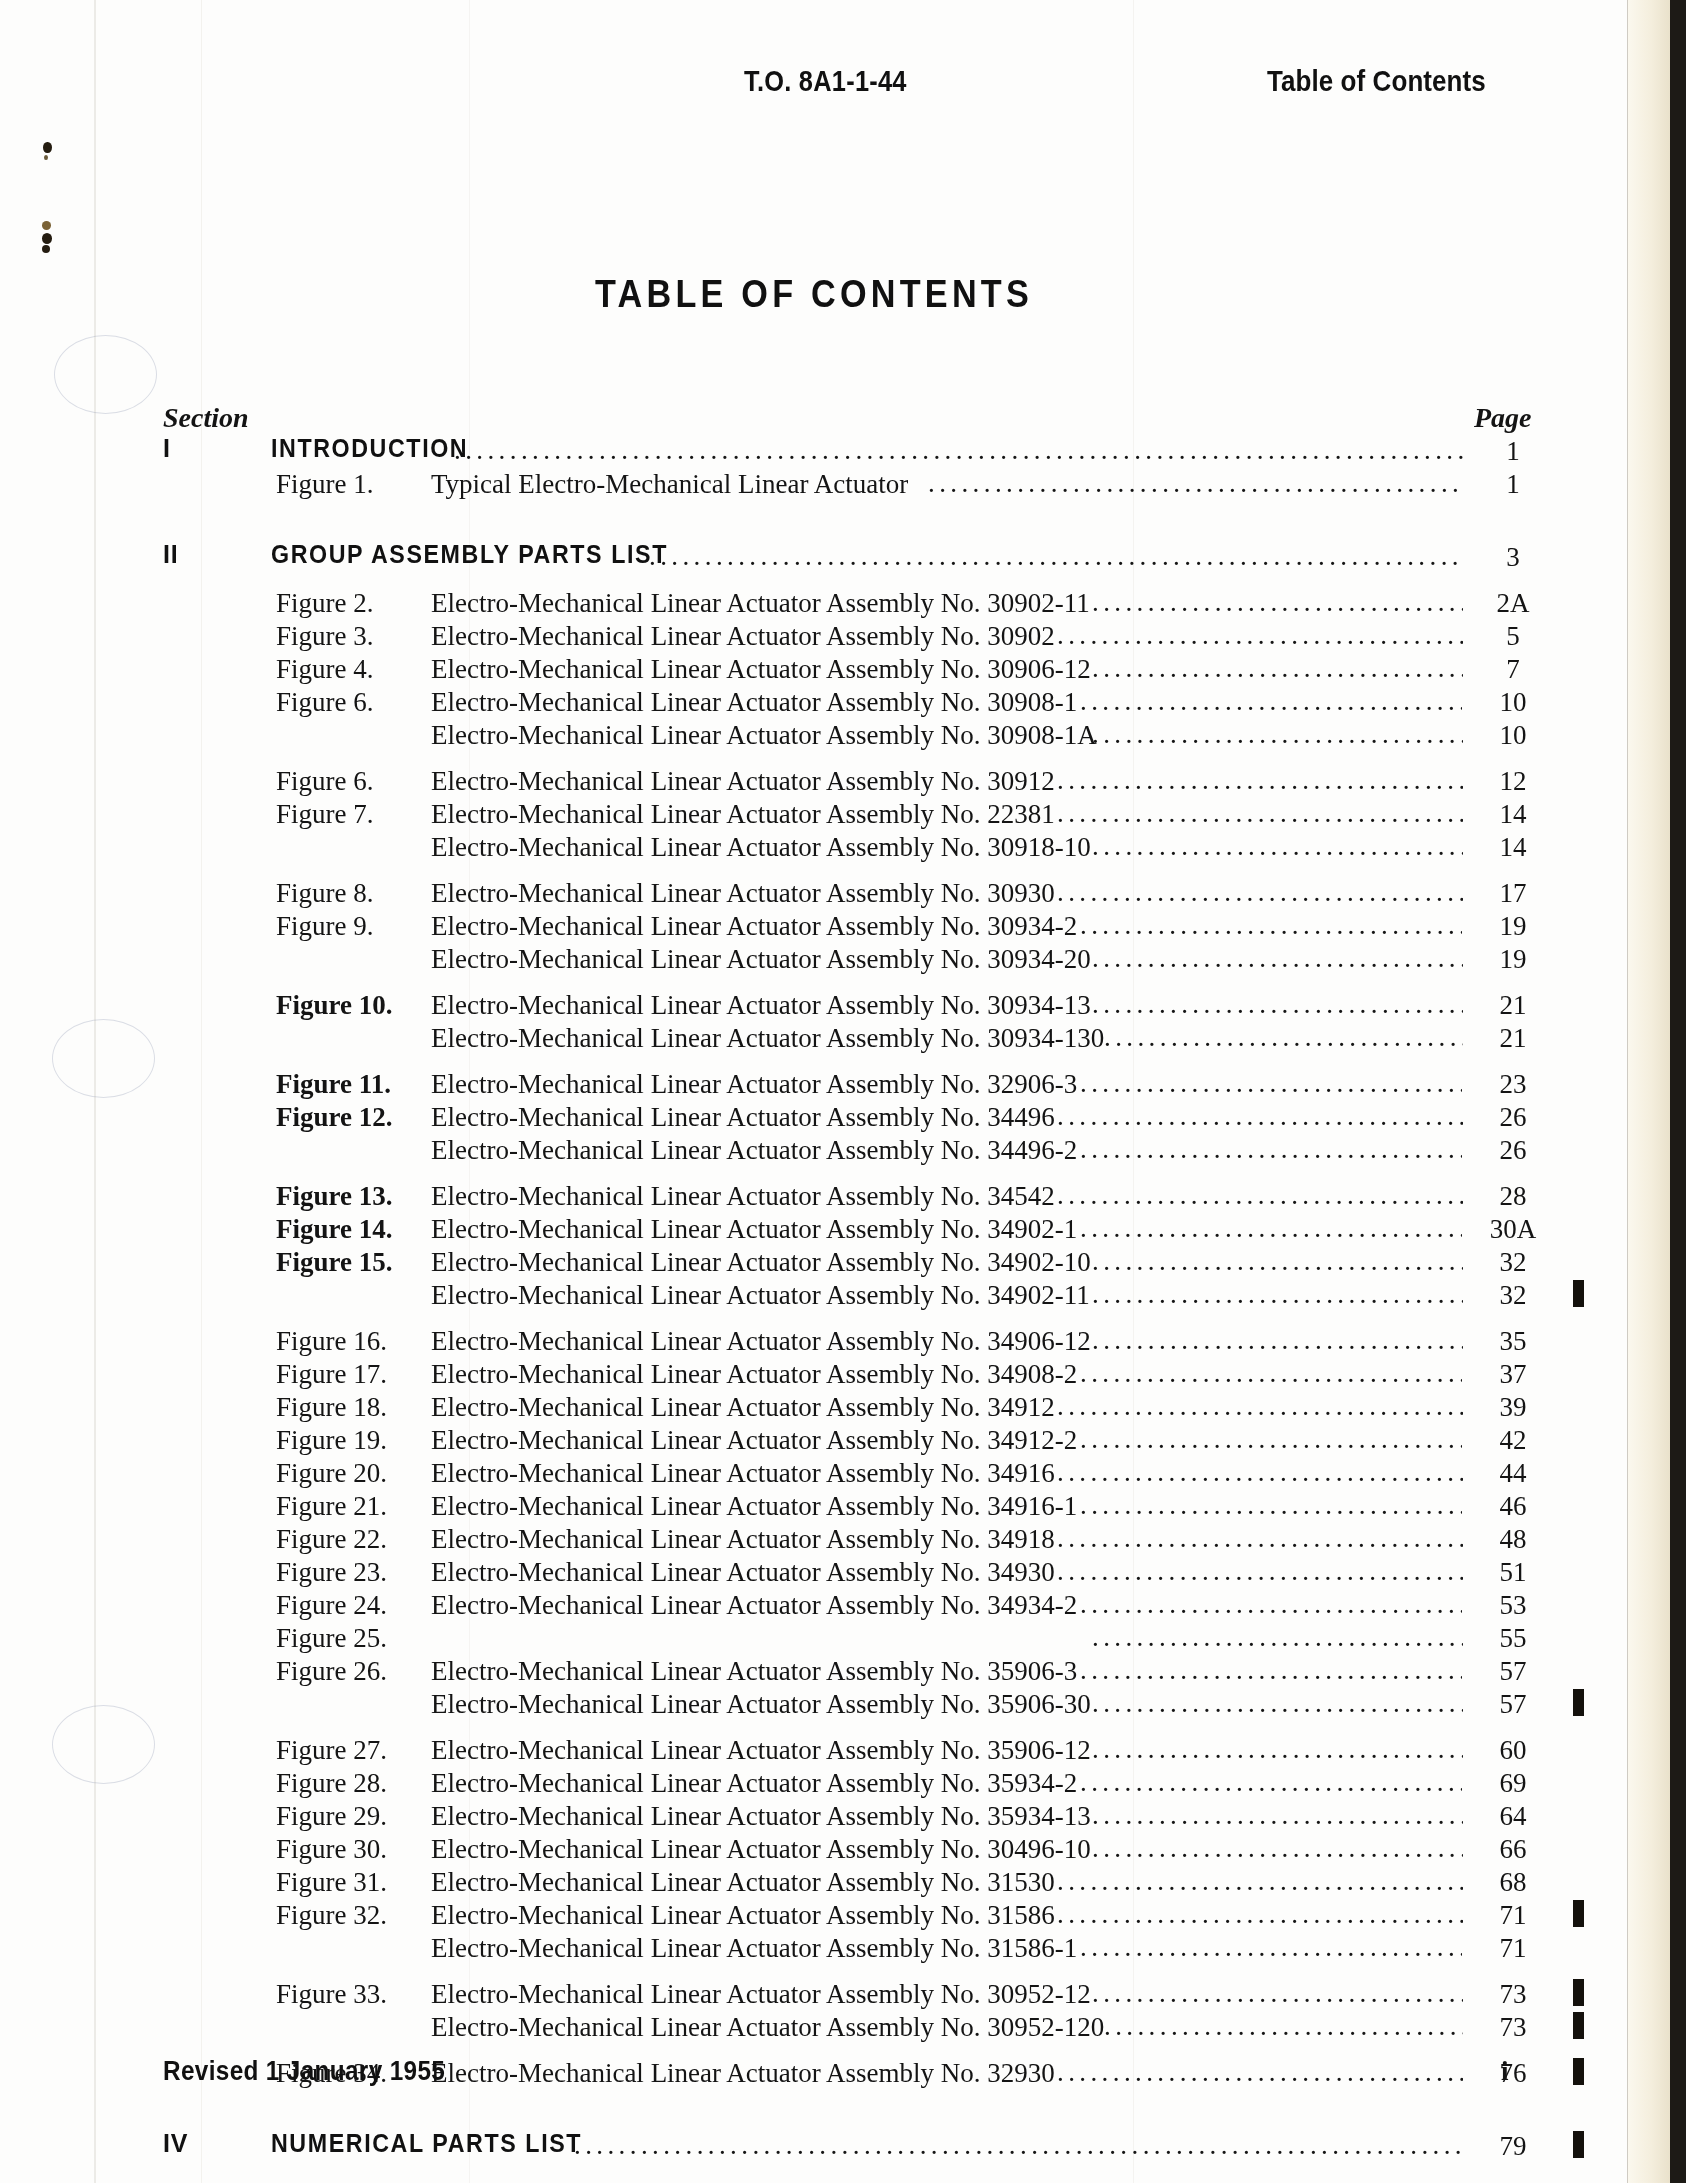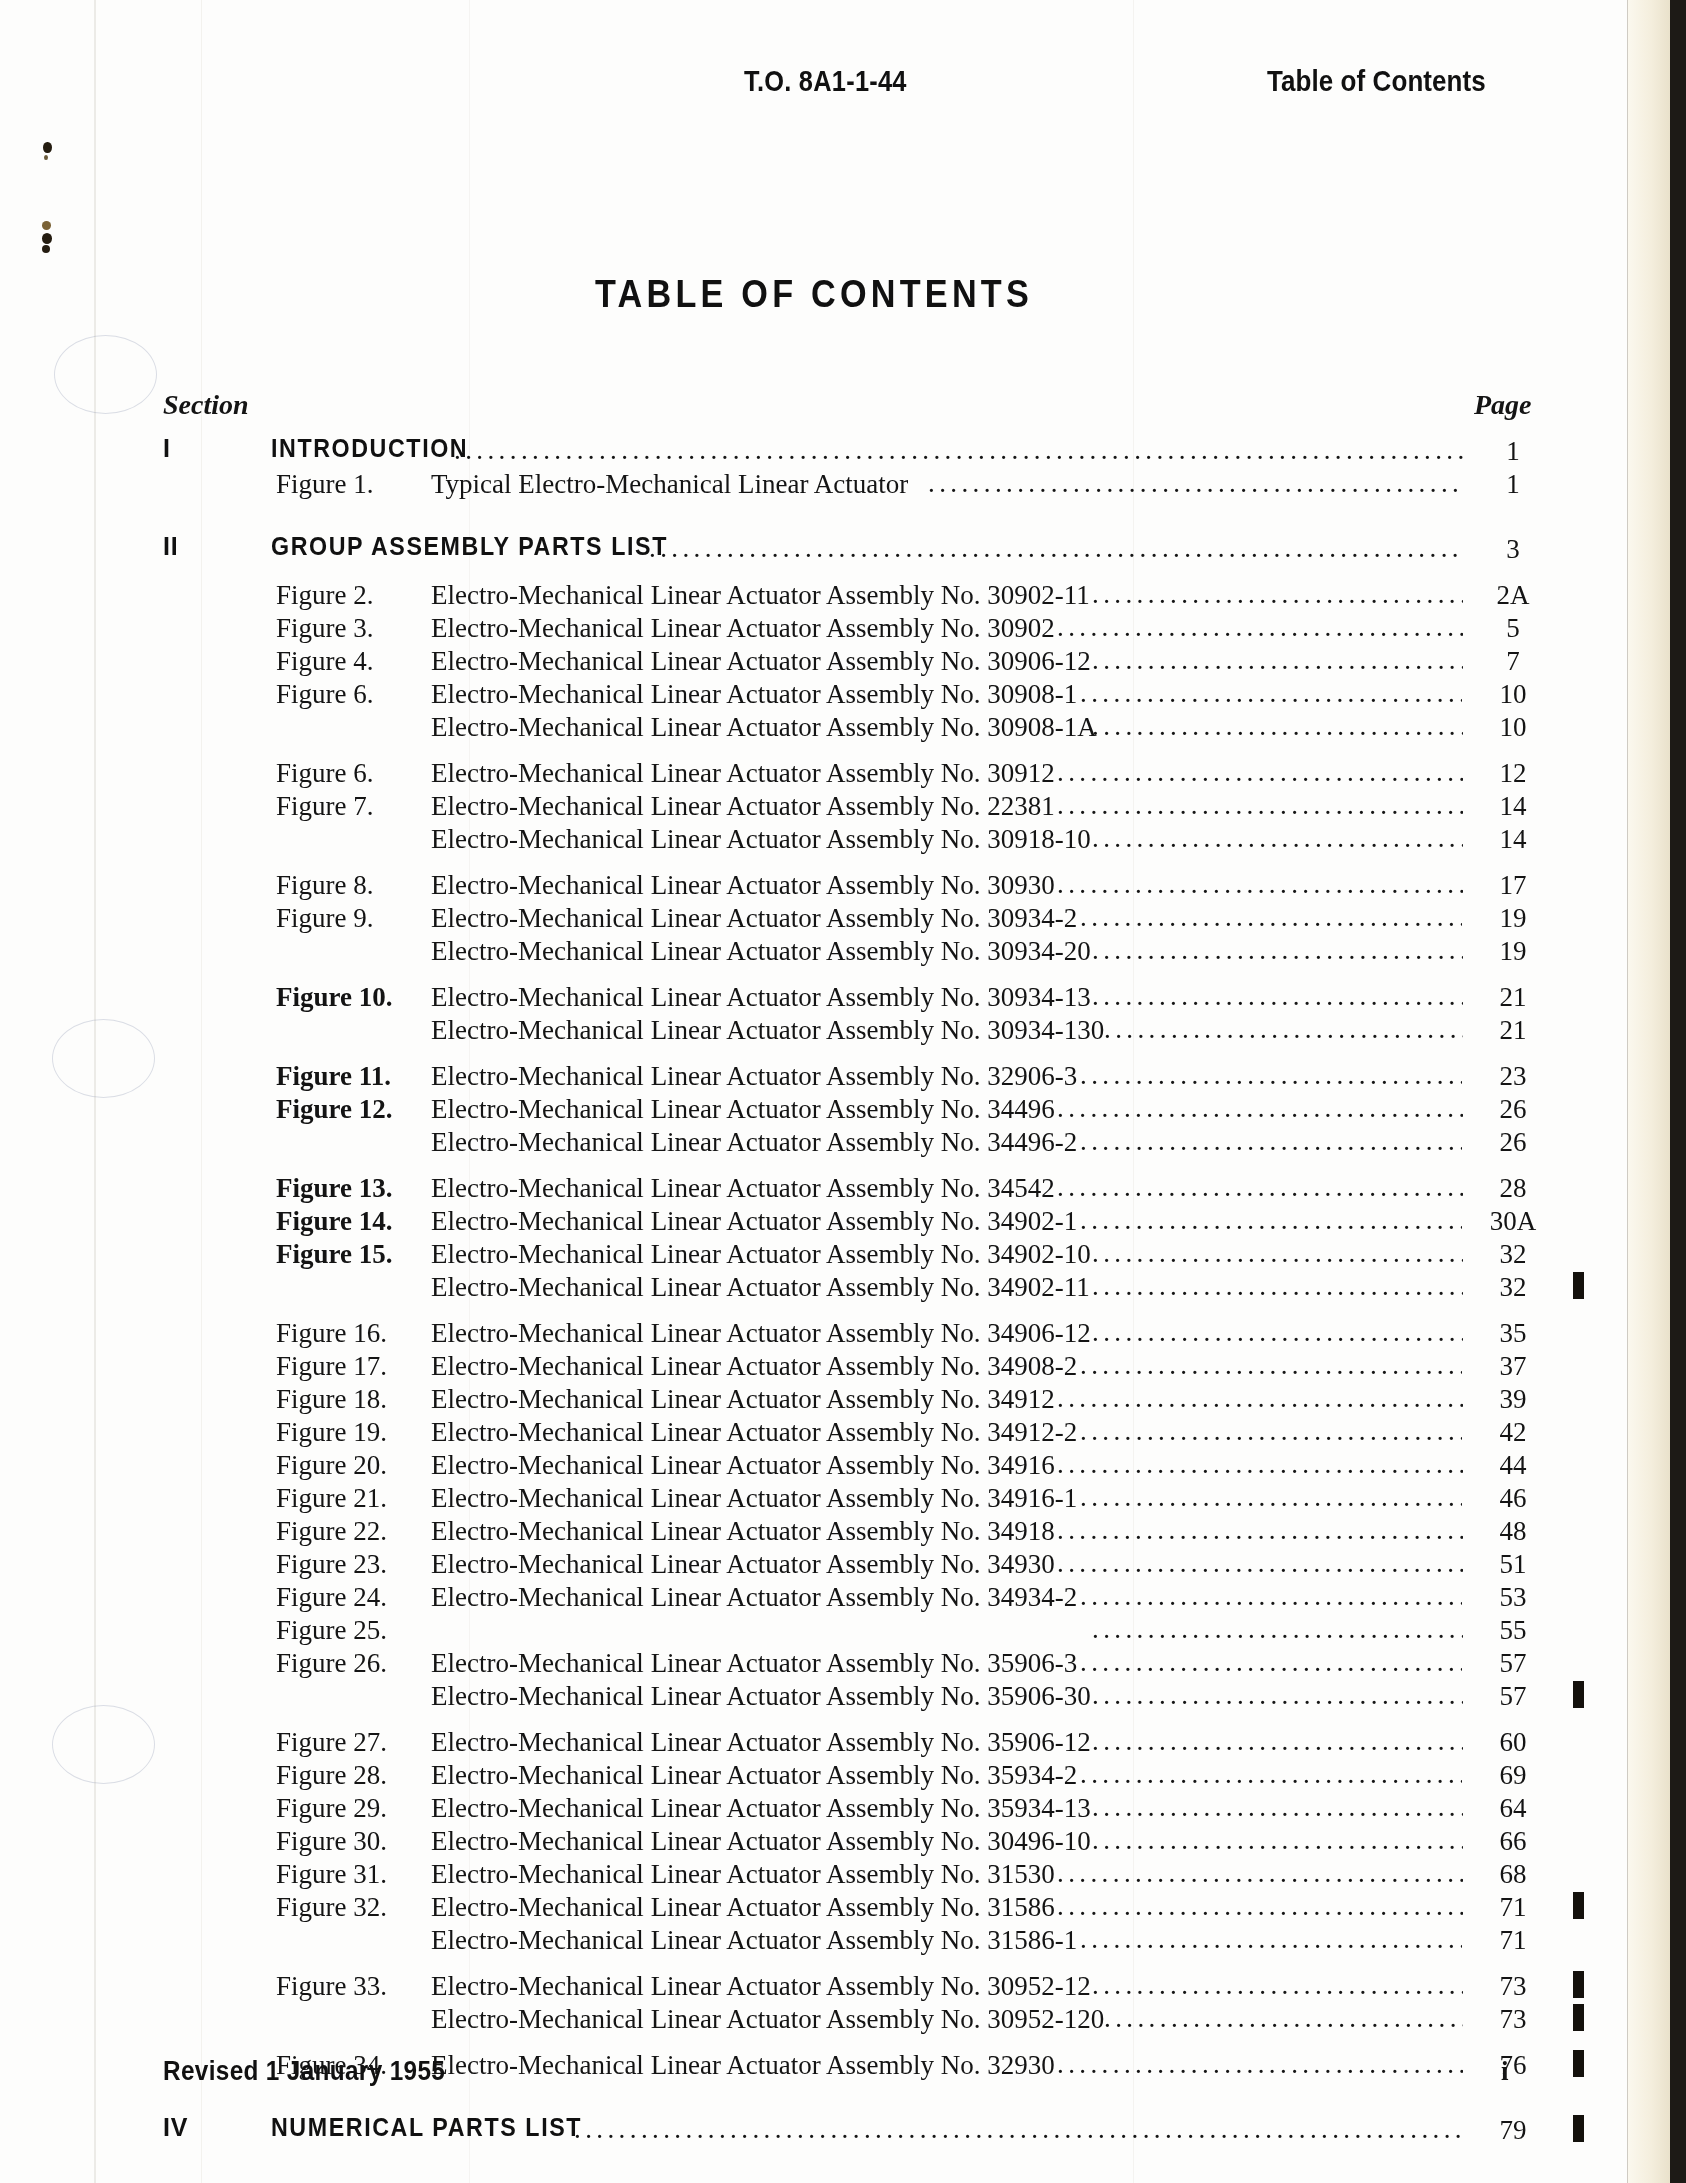--- a/index.html
+++ b/index.html
@@ -118,21 +118,21 @@
     text-align: center;
     font-size: 38px;
     letter-spacing: 4.7px;
     transform: scaleX(.90);
     transform-origin: center center;
   }
 
   
   #col-head {
     position: absolute;
-    top: 389px;
+    top: 402px;
     left: 0;
     width: 1644px;
     height: 35px;
     padding-left: 37px;
   }
   #col-head-section {
     position: absolute;
     left: 163px;
     top: 0;
     font-size: 28px;
@@ -160,21 +160,21 @@
     top: 433px;
     left: 0;
     width: 1628px;
   }
   .row {
     position: relative;
     width: 1628px;
     height: 33px;
   }
   .row.gap-before { margin-top: 13px; }
-  .row.gap-big    { margin-top: 32px; }
+  .row.gap-big    { margin-top: 40px; }
 
   .sec-num {
     position: absolute;
     left: 163px;
     top: 1.3px;
     width: 74px;
     text-align: left;
     font-size: 25px;
     letter-spacing: 0.7px;
   }

